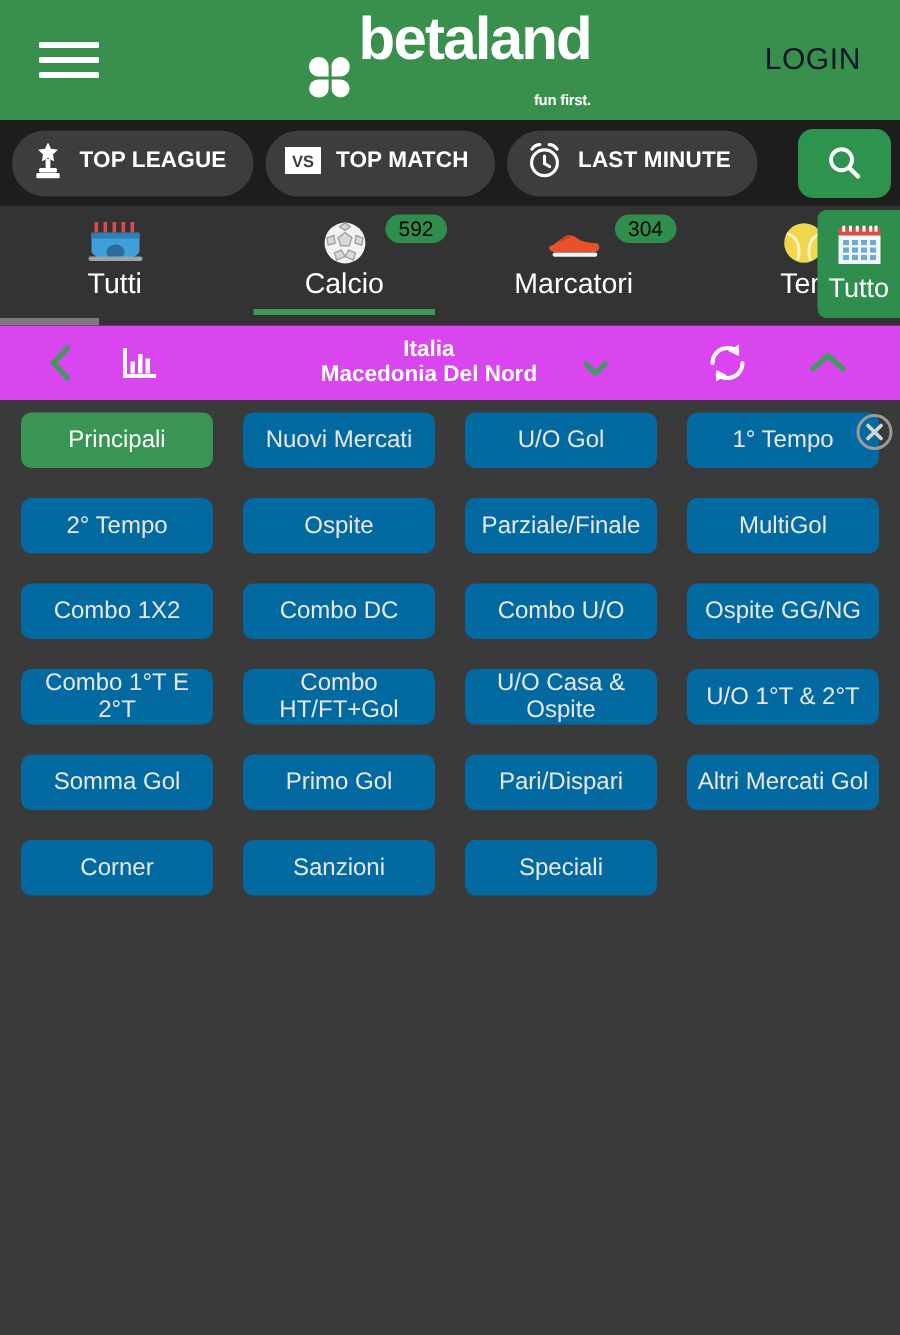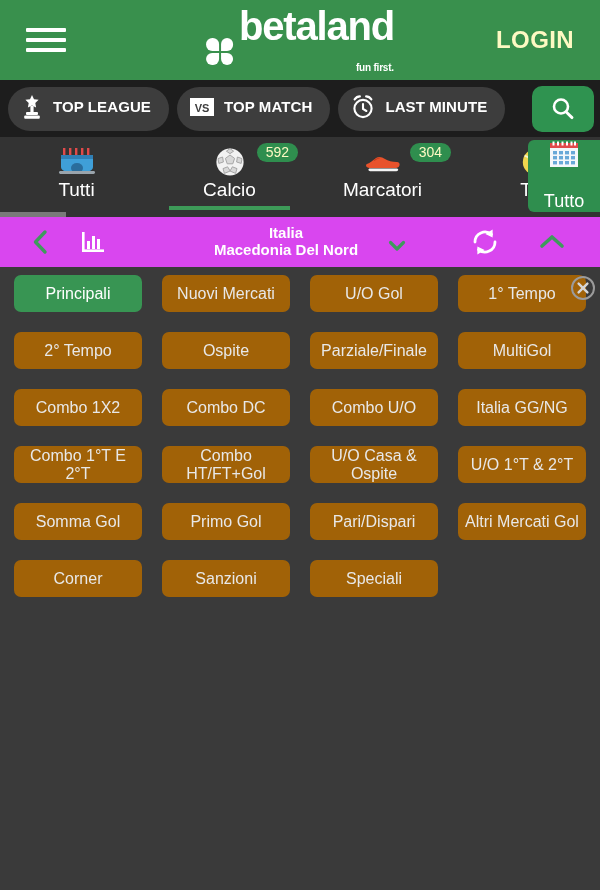--- a/index.html
+++ b/index.html
@@ -49,21 +49,21 @@
   .brand-mark i:nth-child(3) { border-radius: 50% 0 50% 50%; }
   .brand-mark i:nth-child(4) { border-radius: 0 50% 50% 50%; }
   .brand-text { display: flex; flex-direction: column; align-items: flex-end; gap: 16px; }
   .brand-name {
     color: #fff; font-size: 40px; font-weight: 700;
     letter-spacing: -1.2px; line-height: .95;
   }
   .brand-tag { color: #fff; font-size: 10px; font-weight: 700; letter-spacing: -.2px; margin-top: 1px; }
 
   .login {
-    color: #fef9c3; font-size: 24px; font-weight: 700;
+    color: #0f172a; font-size: 20px; font-weight: 400;
     letter-spacing: .4px; cursor: pointer;
   }
 
   
   .pillbar {
     height: 57px;
     background: #1d1d1d;
     display: flex; align-items: center;
     gap: 8px;
     padding: 0 6px 0 8px;
@@ -118,34 +118,34 @@
   .sport.active::after {
     content: "";
     position: absolute;
     left: 16px; right: 16px; bottom: 0;
     height: 4px; background: #3d9a58;
   }
   .badge {
     position: absolute;
     top: 6px; right: 8px;
     background: #2f8e4e;
-    color: #fef9c3;
+    color: #000000;
     font-size: 14px;
     border-radius: 10px;
     padding: 2px 9px 3px;
     line-height: 1;
   }
   .tutto-btn {
     position: absolute;
     right: 0; top: 3px;
-    width: 72px; height: 72px;
+    width: 55px; height: 72px;
     background: #2f8e4e;
     border-radius: 6px 0 0 6px;
     display: flex; flex-direction: column;
-    align-items: center; justify-content: space-between;
+    align-items: center; justify-content: center;
     gap: 3px;
     cursor: pointer;
     z-index: 4;
   }
   .tutto-btn .sport-label { font-size: 18px; }
   .hscroll {
     position: absolute;
     left: 0; bottom: 0;
     height: 5px; width: 66px;
     background: #7a7a7a;
@@ -189,21 +189,21 @@
   }
   .grid {
     display: grid;
     grid-template-columns: 1fr 1fr 1fr 1fr;
     column-gap: 12px;
     row-gap: 9px;
     gap: 20px;
   }
   .mkt {
     height: 37px;
-    background: #a16207;
+    background: #0369a1;
     border-radius: 7px;
     display: flex; align-items: center; justify-content: center;
     color: #e8e8e8;
     font-size: 16px;
     cursor: pointer;
     padding: 0 6px;
     text-align: center;
   }
   .mkt.active { background: #389553; color: #fff; }
 </style>
@@ -432,21 +432,21 @@
       <div class="mkt">Nuovi Mercati</div>
       <div class="mkt">U/O Gol</div>
       <div class="mkt">1° Tempo</div>
       <div class="mkt">2° Tempo</div>
       <div class="mkt">Ospite</div>
       <div class="mkt">Parziale/Finale</div>
       <div class="mkt">MultiGol</div>
       <div class="mkt">Combo 1X2</div>
       <div class="mkt">Combo DC</div>
       <div class="mkt">Combo U/O</div>
-      <div class="mkt">Italia GG/NG</div>
+      <div class="mkt">Ospite GG/NG</div>
       <div class="mkt">Combo 1°T E 2°T</div>
       <div class="mkt">Combo HT/FT+Gol</div>
       <div class="mkt">U/O Casa &amp; Ospite</div>
       <div class="mkt">U/O 1°T &amp; 2°T</div>
       <div class="mkt">Somma Gol</div>
       <div class="mkt">Primo Gol</div>
       <div class="mkt">Pari/Dispari</div>
       <div class="mkt">Altri Mercati Gol</div>
       <div class="mkt">Corner</div>
       <div class="mkt">Sanzioni</div>

